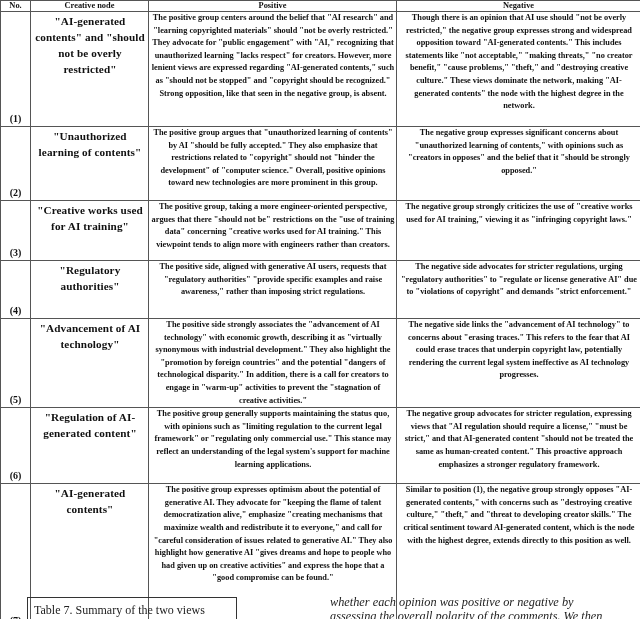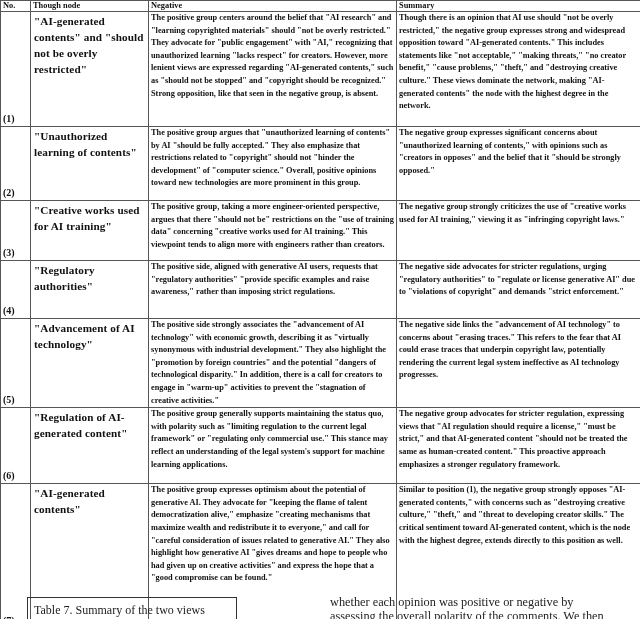--- a/index.html
+++ b/index.html
@@ -21,21 +21,21 @@
       top: 0;
       width: 640px;
       border-collapse: collapse;
       table-layout: fixed;
     }
     .tbl td, .tbl th {
       border: 1px solid #555555;
       vertical-align: top;
       padding: 0 2px;
       font-weight: bold;
-      text-align: left;
+      text-align: center;
     }
     .tbl th {
       font-size: 8.4px;
       line-height: 10px;
       height: 10px;
       padding-top: 0;
     }
     .tbl td.no {
       vertical-align: bottom;
       font-size: 10px;
@@ -81,38 +81,38 @@
     .body-text {
       position: absolute;
       left: 330px;
       top: 595px;
       width: 310px;
       font-size: 12.3px;
       line-height: 14px;
       color: #222222;
       white-space: nowrap;
     }
-    .body-text div { overflow: hidden; }
+    .body-text div { overflow: hidden; font-style: italic; }
   </style>
 </head>
 <body>
 
 <table class="tbl">
   <colgroup>
     <col style="width:30px">
     <col style="width:118px">
     <col style="width:248px">
     <col style="width:244px">
   </colgroup>
   <thead>
     <tr>
       <th>No.</th>
-      <th>Though node</th>
+      <th>Creative node</th>
+      <th>Positive</th>
       <th>Negative</th>
-      <th>Summary</th>
     </tr>
   </thead>
   <tbody>
     <tr class="row-1">
       <td class="no">(1)</td>
       <td class="node">"AI-generated contents" and "should not be overly restricted"</td>
       <td class="txt">The positive group centers around the belief that "AI research" and "learning copyrighted materials" should "not be overly restricted." They advocate for "public engagement" with "AI," recognizing that unauthorized learning "lacks respect" for creators. However, more lenient views are expressed regarding "AI-generated contents," such as "should not be stopped" and "copyright should be recognized." Strong opposition, like that seen in the negative group, is absent.</td>
       <td class="txt">Though there is an opinion that AI use should "not be overly restricted," the negative group expresses strong and widespread opposition toward "AI-generated contents." This includes statements like "not acceptable," "making threats," "no creator benefit," "cause problems," "theft," and "destroying creative culture." These views dominate the network, making "AI-generated contents" the node with the highest degree in the network.</td>
     </tr>
     <tr class="row-2">
@@ -135,21 +135,21 @@
     </tr>
     <tr class="row-5">
       <td class="no">(5)</td>
       <td class="node">"Advancement of AI technology"</td>
       <td class="txt">The positive side strongly associates the "advancement of AI technology" with economic growth, describing it as "virtually synonymous with industrial development." They also highlight the "promotion by foreign countries" and the potential "dangers of technological disparity." In addition, there is a call for creators to engage in "warm-up" activities to prevent the "stagnation of creative activities."</td>
       <td class="txt">The negative side links the "advancement of AI technology" to concerns about "erasing traces." This refers to the fear that AI could erase traces that underpin copyright law, potentially rendering the current legal system ineffective as AI technology progresses.</td>
     </tr>
     <tr class="row-6">
       <td class="no">(6)</td>
       <td class="node">"Regulation of AI-generated content"</td>
-      <td class="txt">The positive group generally supports maintaining the status quo, with polarity such as "limiting regulation to the current legal framework" or "regulating only commercial use." This stance may reflect an understanding of the legal system's support for machine learning applications.</td>
+      <td class="txt">The positive group generally supports maintaining the status quo, with opinions such as "limiting regulation to the current legal framework" or "regulating only commercial use." This stance may reflect an understanding of the legal system's support for machine learning applications.</td>
       <td class="txt">The negative group advocates for stricter regulation, expressing views that "AI regulation should require a license," "must be strict," and that AI-generated content "should not be treated the same as human-created content." This proactive approach emphasizes a stronger regulatory framework.</td>
     </tr>
     <tr class="row-7">
       <td class="no">(7)</td>
       <td class="node">"AI-generated contents"</td>
       <td class="txt">The positive group expresses optimism about the potential of generative AI. They advocate for "keeping the flame of talent democratization alive," emphasize "creating mechanisms that maximize wealth and redistribute it to everyone," and call for "careful consideration of issues related to generative AI." They also highlight how generative AI "gives dreams and hope to people who had given up on creative activities" and express the hope that a "good compromise can be found."</td>
       <td class="txt">Similar to position (1), the negative group strongly opposes "AI-generated contents," with concerns such as "destroying creative culture," "theft," and "threat to developing creator skills." The critical sentiment toward AI-generated content, which is the node with the highest degree, extends directly to this position as well.</td>
     </tr>
   </tbody>
 </table>

